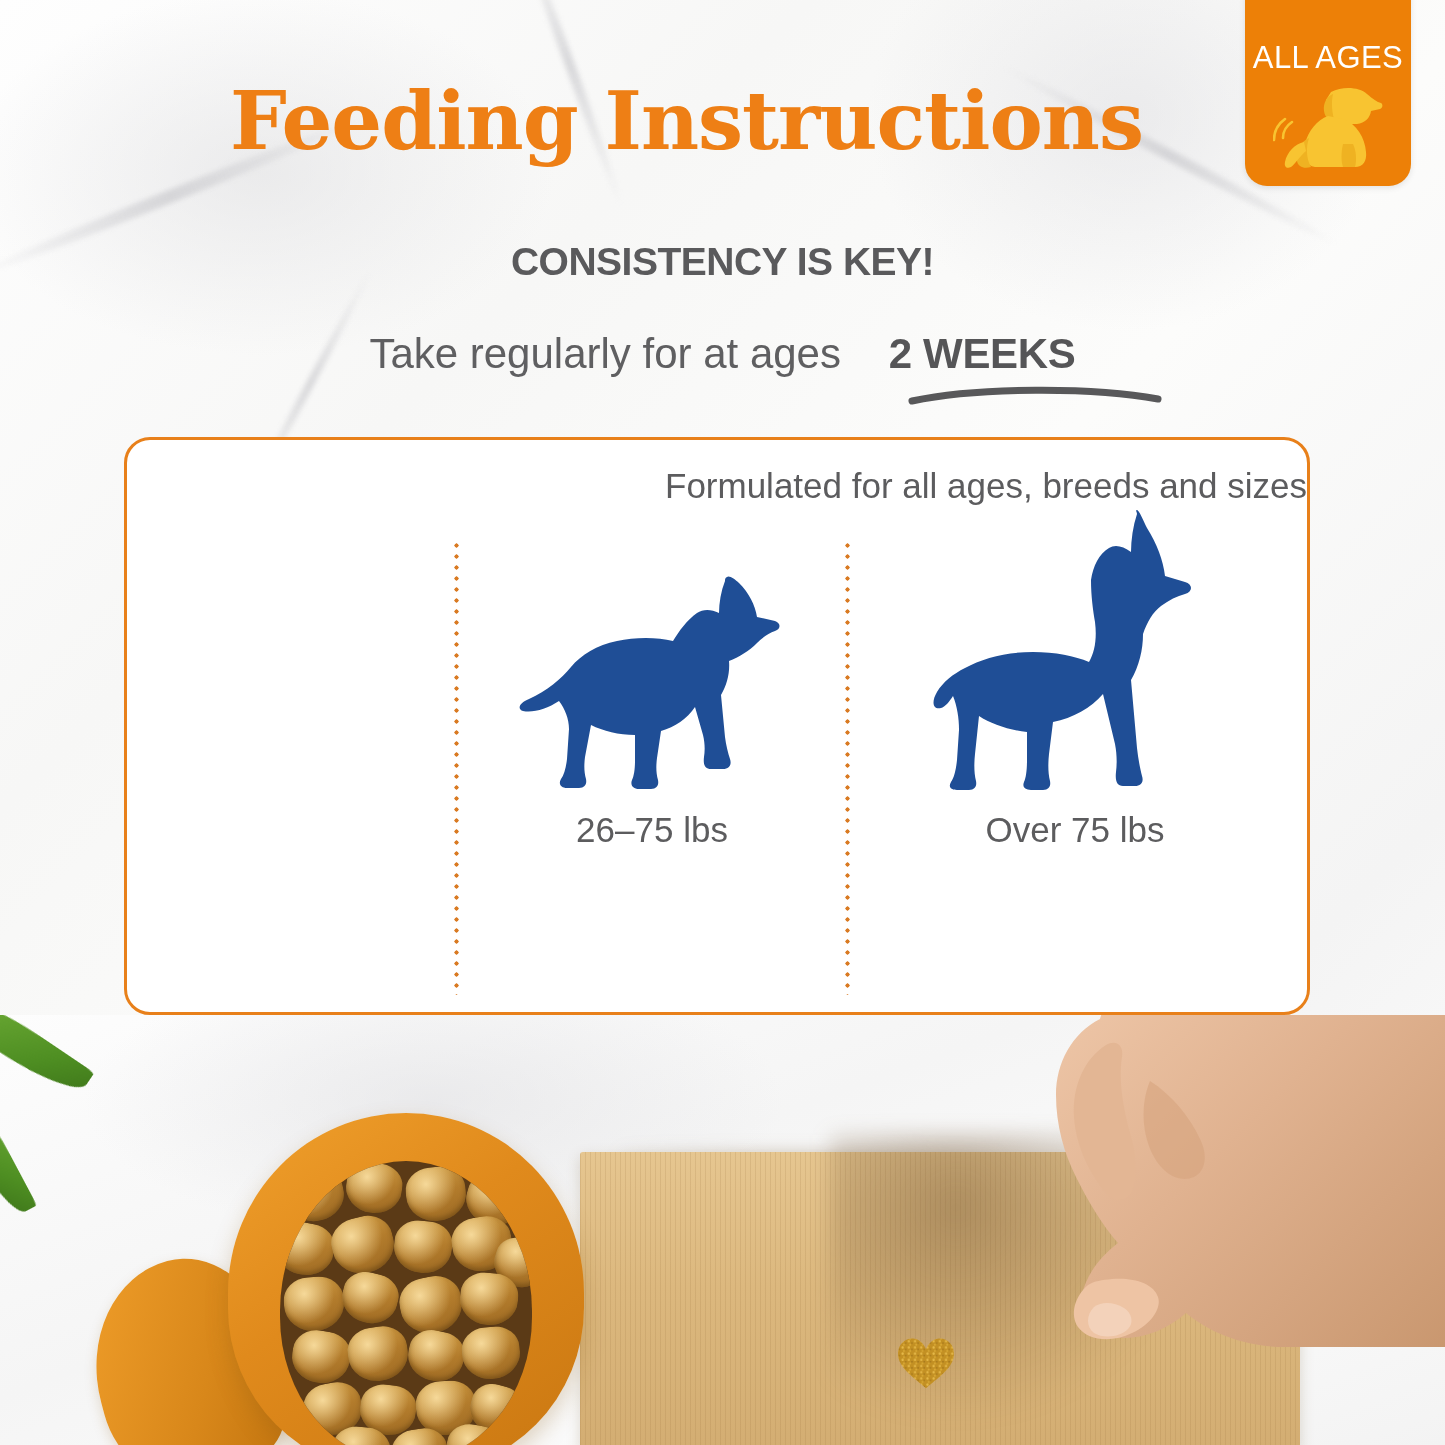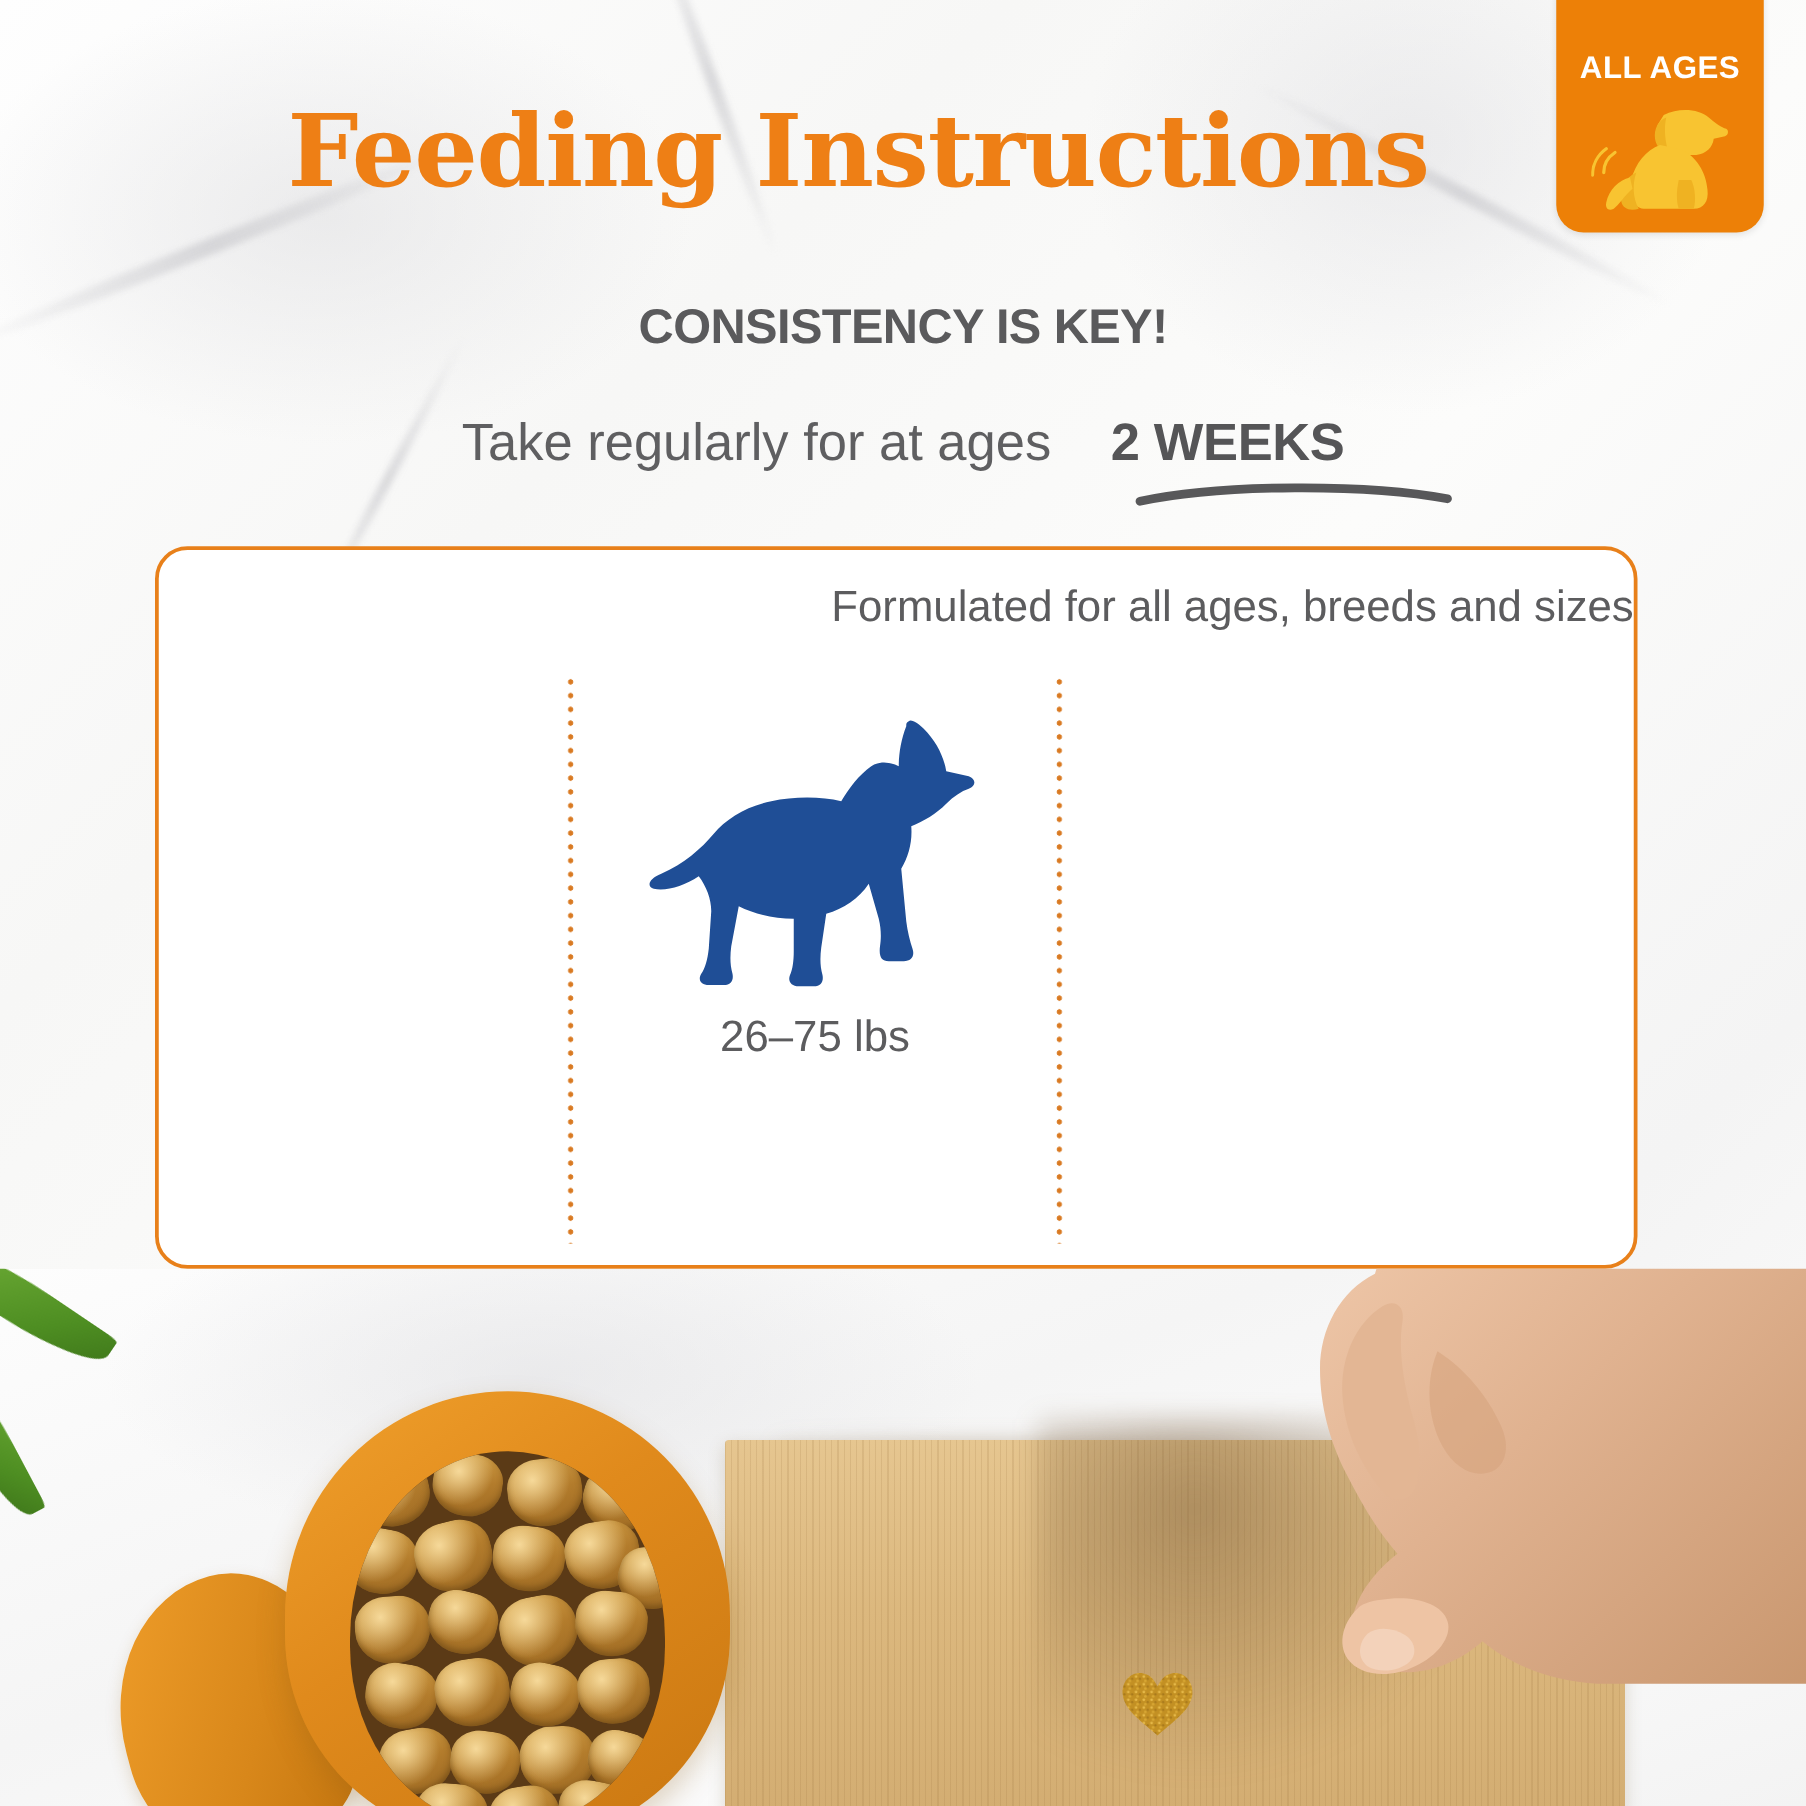--- a/index.html
+++ b/index.html
@@ -44,22 +44,22 @@
     position:absolute; left:1245px; top:-26px;
     width:166px; height:212px;
     background:#ED8007;
     border-radius:22px;
     box-shadow:0 2px 6px rgba(0,0,0,.10);
   }
   #badge-text {
     position:absolute; left:0; right:0; top:66px;
     text-align:center;
     color:#fff;
-    font-size:25px;
-    font-weight:bold;
+    font-size:31px;
+    font-weight:normal;
     letter-spacing:.4px;
   }
   #badge-dog {
     position:absolute; left:50%; top:104px;
     transform:translateX(-50%);
     width:110px; height:92px;
   }
 
   
   #headline {
@@ -294,20 +294,64 @@
       </div>
       <div class="treat">
         <svg class="heart-shape" viewBox="0 0 108 100">
           <path fill="url(#k1)" d="M54 97 C36 80 8 62 6 38 C4 18 20 6 34 9 C44 11 51 19 54 27
             C57 19 64 11 74 9 C88 6 104 18 102 38 C100 62 72 80 54 97 Z"></path>
         </svg>
       </div>
     </div>
   </div>
 
+  <div class="col" id="col-large">
+    <div class="dog-wrap">
+      <svg class="dog-svg" width="320" height="280" viewBox="0 0 320 280">
+        <path fill="#1F4E96" d="M222 4 C218 16 216 30 216 42
+          C208 36 200 34 194 38 C184 44 178 56 176 70
+          C176 86 178 100 180 112 C182 128 180 142 174 152
+          C160 146 140 142 118 142 C92 142 68 148 50 158
+          C38 164 28 172 22 182 C16 192 18 200 26 198
+          C30 197 34 192 38 186 C42 196 44 208 44 220
+          L42 250 C41 260 39 268 36 272 C33 277 36 280 42 280
+          L54 280 C60 280 62 276 61 271 C59 263 59 254 60 244
+          L64 206 C76 214 94 220 112 222 L112 250
+          C112 260 111 268 109 272 C107 277 110 280 116 280
+          L128 280 C134 280 136 276 135 271 C133 263 133 254 134 244
+          L138 212 C158 208 176 198 188 184 L200 234
+          C202 244 202 254 201 262 C200 271 202 276 208 276 L220 276
+          C226 276 229 272 227 266 C225 258 223 248 222 238
+          L216 170 C224 156 228 140 228 124 C232 112 238 102 246 96
+          C254 90 262 86 270 84 C278 82 278 74 270 72 L250 66
+          C248 50 242 34 232 18 C228 10 224 0 222 0 C220 0 222 2 222 4 Z"></path>
+      </svg>
+    </div>
+    <div class="size-label">Over 75 lbs</div>
+    <div class="treat-row">
+      <div class="treat">
+        <svg class="heart-shape" viewBox="0 0 108 100">
+          <path fill="url(#k1)" d="M54 97 C36 80 8 62 6 38 C4 18 20 6 34 9 C44 11 51 19 54 27
+            C57 19 64 11 74 9 C88 6 104 18 102 38 C100 62 72 80 54 97 Z"></path>
+        </svg>
+      </div>
+      <div class="treat">
+        <svg class="heart-shape" viewBox="0 0 108 100">
+          <path fill="url(#k1)" d="M54 97 C36 80 8 62 6 38 C4 18 20 6 34 9 C44 11 51 19 54 27
+            C57 19 64 11 74 9 C88 6 104 18 102 38 C100 62 72 80 54 97 Z"></path>
+        </svg>
+      </div>
+      <div class="treat">
+        <svg class="heart-shape" viewBox="0 0 108 100">
+          <path fill="url(#k1)" d="M54 97 C36 80 8 62 6 38 C4 18 20 6 34 9 C44 11 51 19 54 27
+            C57 19 64 11 74 9 C88 6 104 18 102 38 C100 62 72 80 54 97 Z"></path>
+        </svg>
+      </div>
+    </div>
+  </div>
 </div>
 
 <div id="photo">
   <div id="photo-bg"></div>
 
   <div class="leaf" style="left:-62px; top:10px; width:160px; height:36px; transform:rotate(34deg);"></div>
   <div class="leaf" style="left:-80px; top:120px; width:140px; height:32px; transform:rotate(62deg);"></div>
 
   <div id="board-shadow"></div>
   <div id="board"></div>

